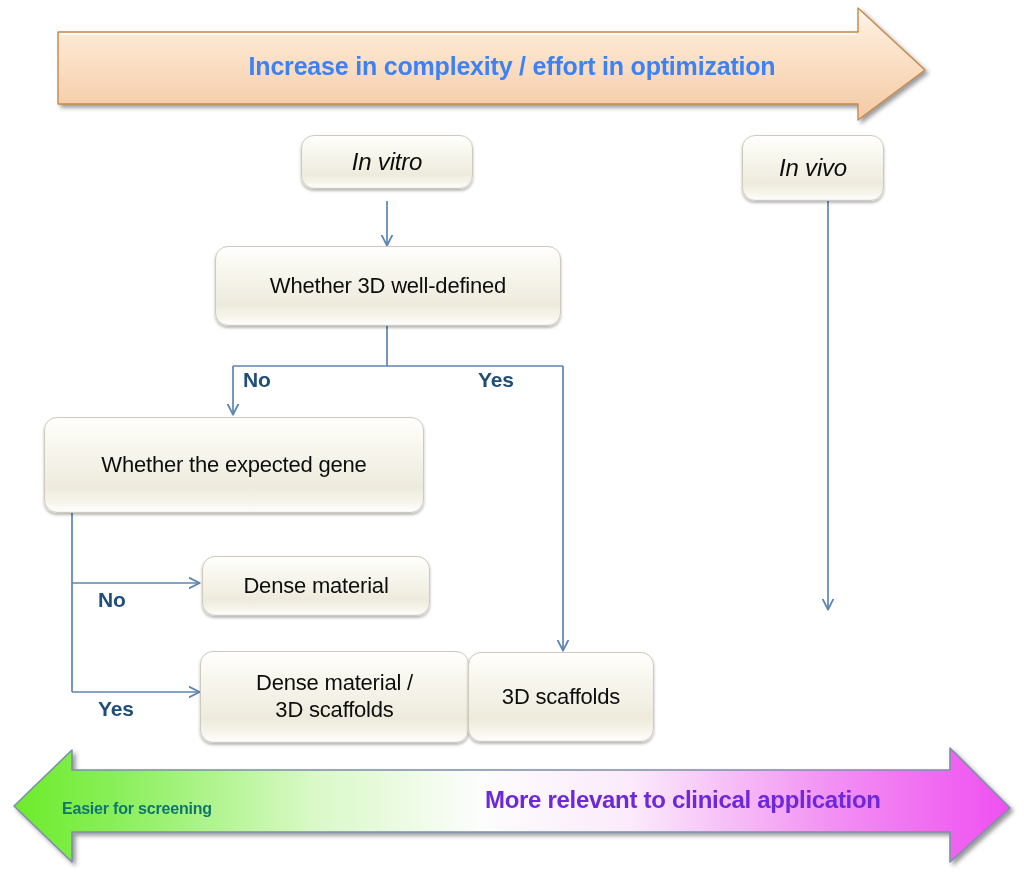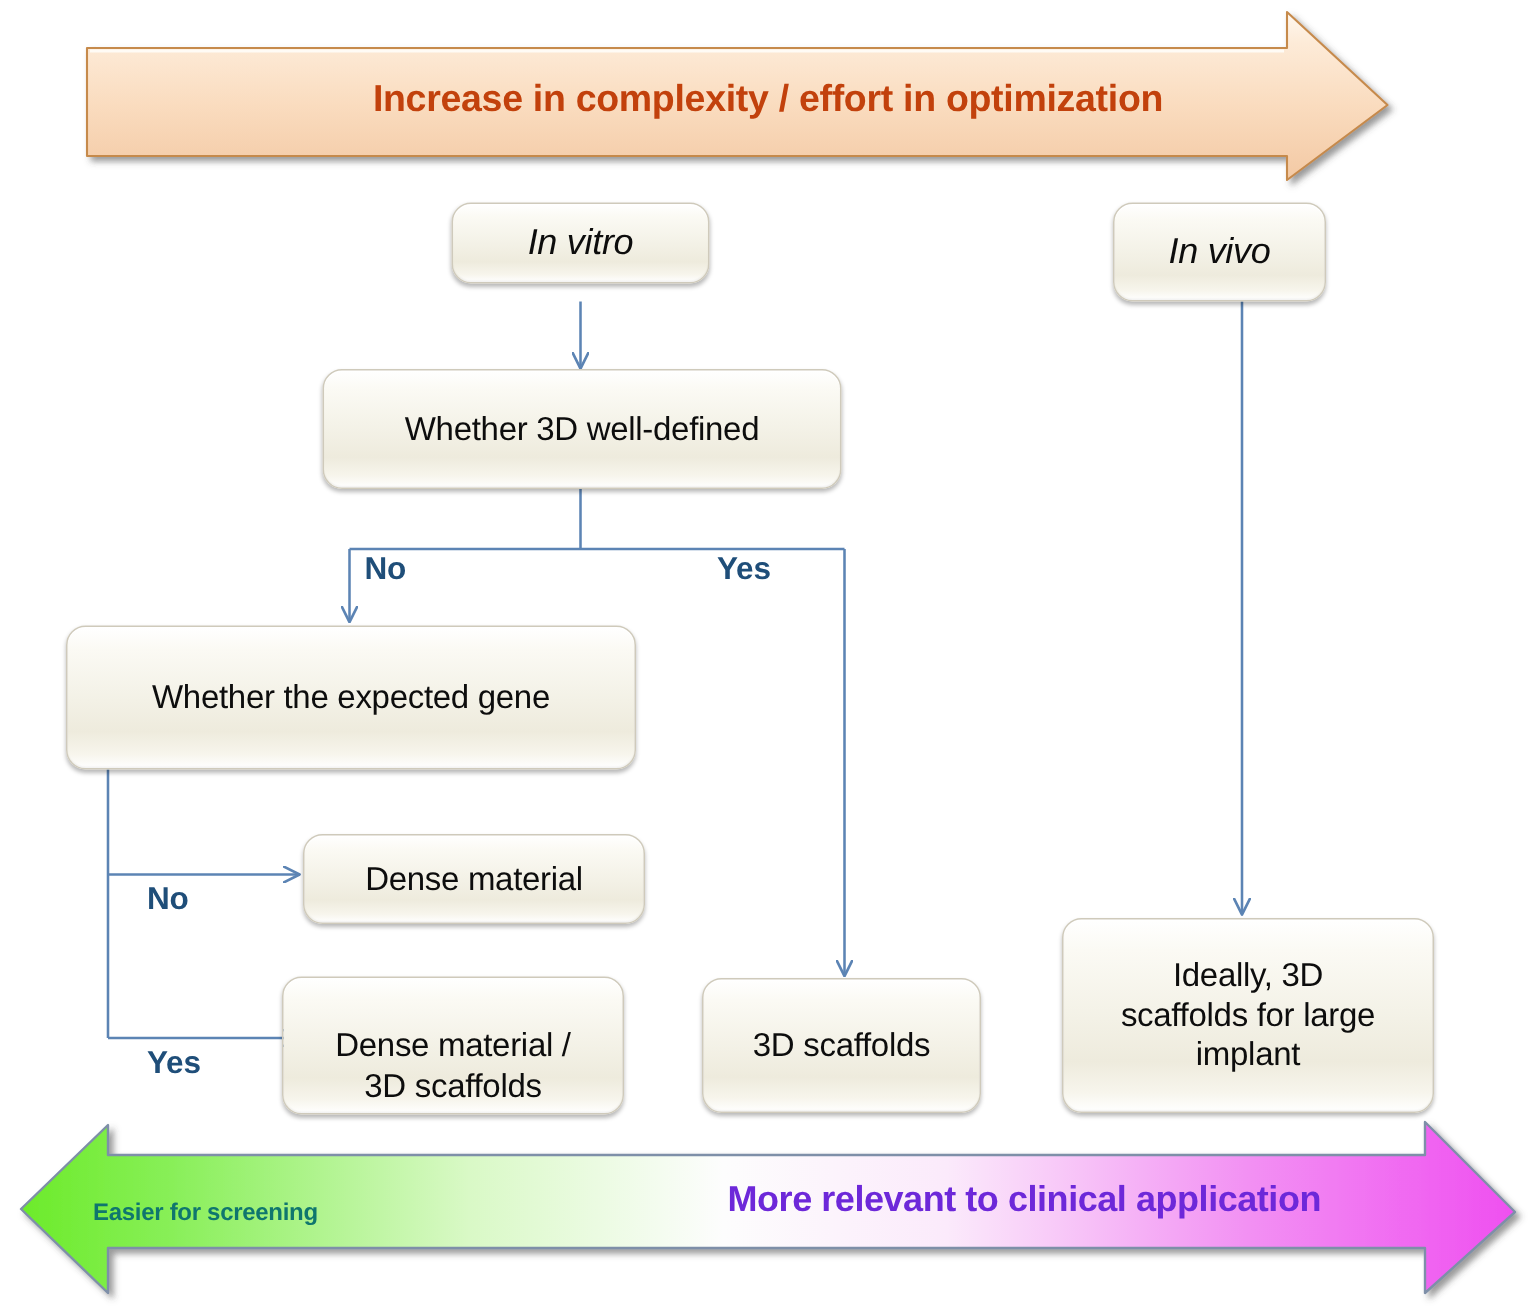--- a/index.html
+++ b/index.html
@@ -76,21 +76,21 @@
   .banner-text {
     position: absolute;
     z-index: 3;
     font-weight: bold;
     white-space: nowrap;
   }
   #top-banner-text {
     left: 0; top: 52px; width: 1024px;
     text-align: center;
     font-size: 25px;
-    color: #c2410c;
+    color: #3b82f6;
     letter-spacing: -0.2px;
   }
   #bottom-left-text {
     left: 62px; top: 800px;
     font-size: 16px;
     color: #0f766e;
     letter-spacing: -0.2px;
   }
   #bottom-right-text {
     left: 485px; top: 786px;
@@ -182,37 +182,30 @@
   <div class="node" style="left:44px; top:417px; width:380px; height:96px;">
     <span>
       <span class="txt">Whether the expected gene</span>
     </span>
   </div>
 
   <div class="node" style="left:202px; top:556px; width:228px; height:60px;">
     <span class="txt">Dense material</span>
   </div>
 
-  <div class="node" style="left:188px; top:651px; width:228px; height:92px;align-items:flex-end;">
+  <div class="node" style="left:200px; top:651px; width:269px; height:92px;">
     <span>
       <span class="txt">Dense material /</span>
       <span class="txt">3D scaffolds</span>
     </span>
   </div>
 
   <div class="node" style="left:468px; top:652px; width:186px; height:90px;">
     <span class="txt">3D scaffolds</span>
   </div>
 
-  <div class="node" style="left:708px; top:612px; width:248px; height:130px;">
-    <span>
-      <span class="txt">Ideally, 3D</span>
-      <span class="txt">scaffolds for large</span>
-      <span class="txt">implant</span>
-    </span>
-  </div>
 
   <div class="branch-label" style="left:243px; top:368px;">No</div>
   <div class="branch-label" style="left:478px; top:368px;">Yes</div>
   <div class="branch-label" style="left:98px; top:588px;">No</div>
   <div class="branch-label" style="left:98px; top:697px;">Yes</div>
 
 </div>
 
 </body></html>

